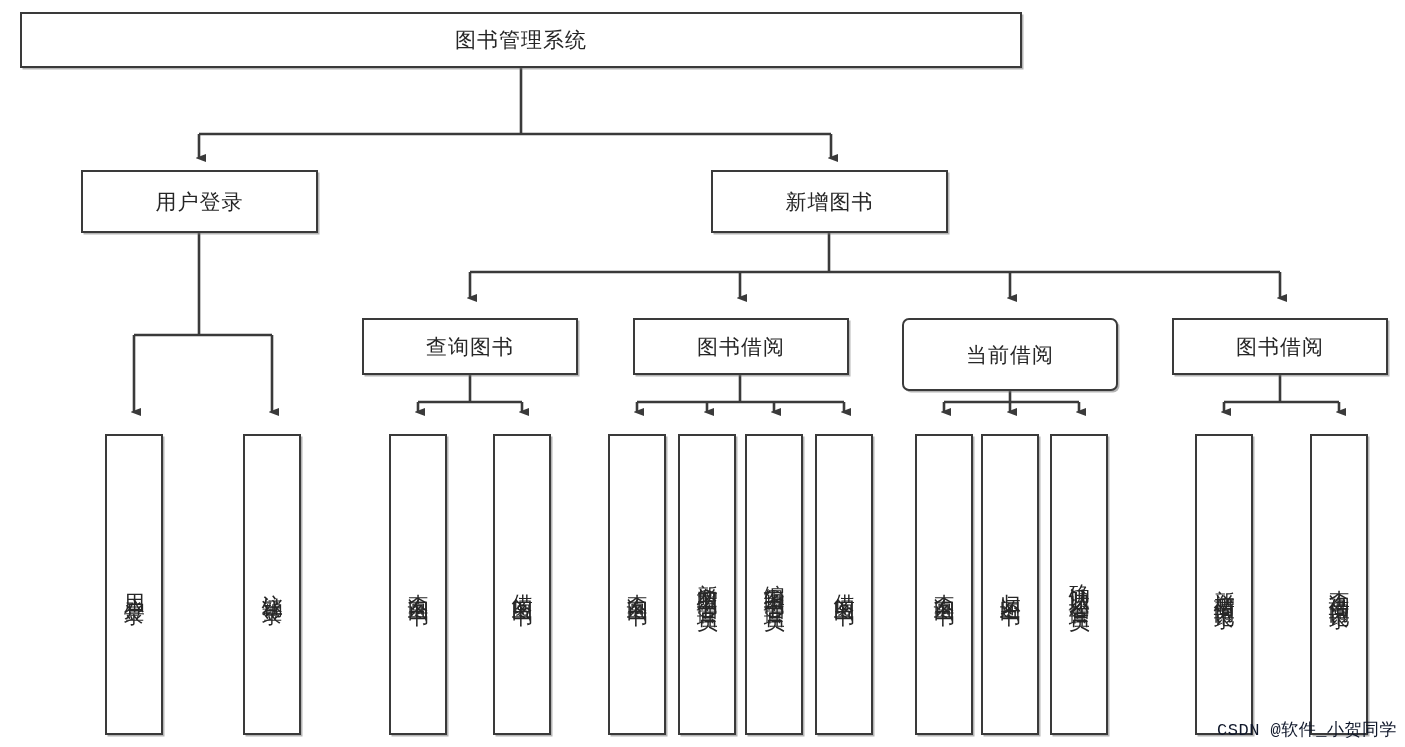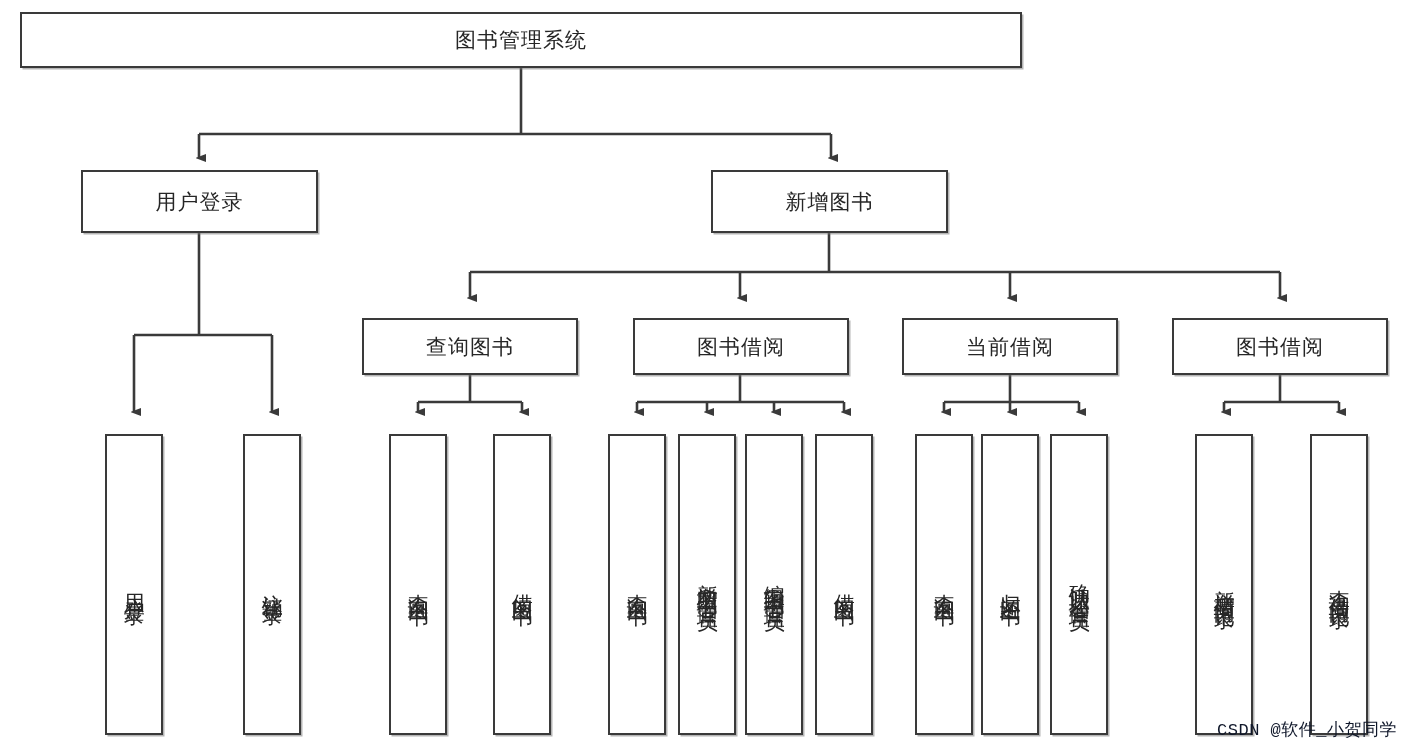--- a/index.html
+++ b/index.html
@@ -132,21 +132,21 @@
   <div class="node horiz" style="left:711px; top:170px; width:237px; height:63px;">
     <span>新增图书</span>
   </div>
 
   <div class="node horiz" style="left:362px; top:318px; width:216px; height:57px;">
     <span>查询图书</span>
   </div>
   <div class="node horiz" style="left:633px; top:318px; width:216px; height:57px;">
     <span>图书借阅</span>
   </div>
-  <div class="node horiz" style="left:902px; top:318px; width:216px; height:57px;">
+  <div class="node horiz" style="left:902px; top:318px; width:216px; height:73px;border-radius:7px;">
     <span>当前借阅</span>
   </div>
   <div class="node horiz" style="left:1172px; top:318px; width:216px; height:57px;">
     <span>图书借阅</span>
   </div>
 
   <div class="node vert" style="left:105px; top:434px; width:58px; height:301px;">
     <span class="vtext">用户登录</span>
   </div>
   <div class="node vert" style="left:243px; top:434px; width:58px; height:301px;">

